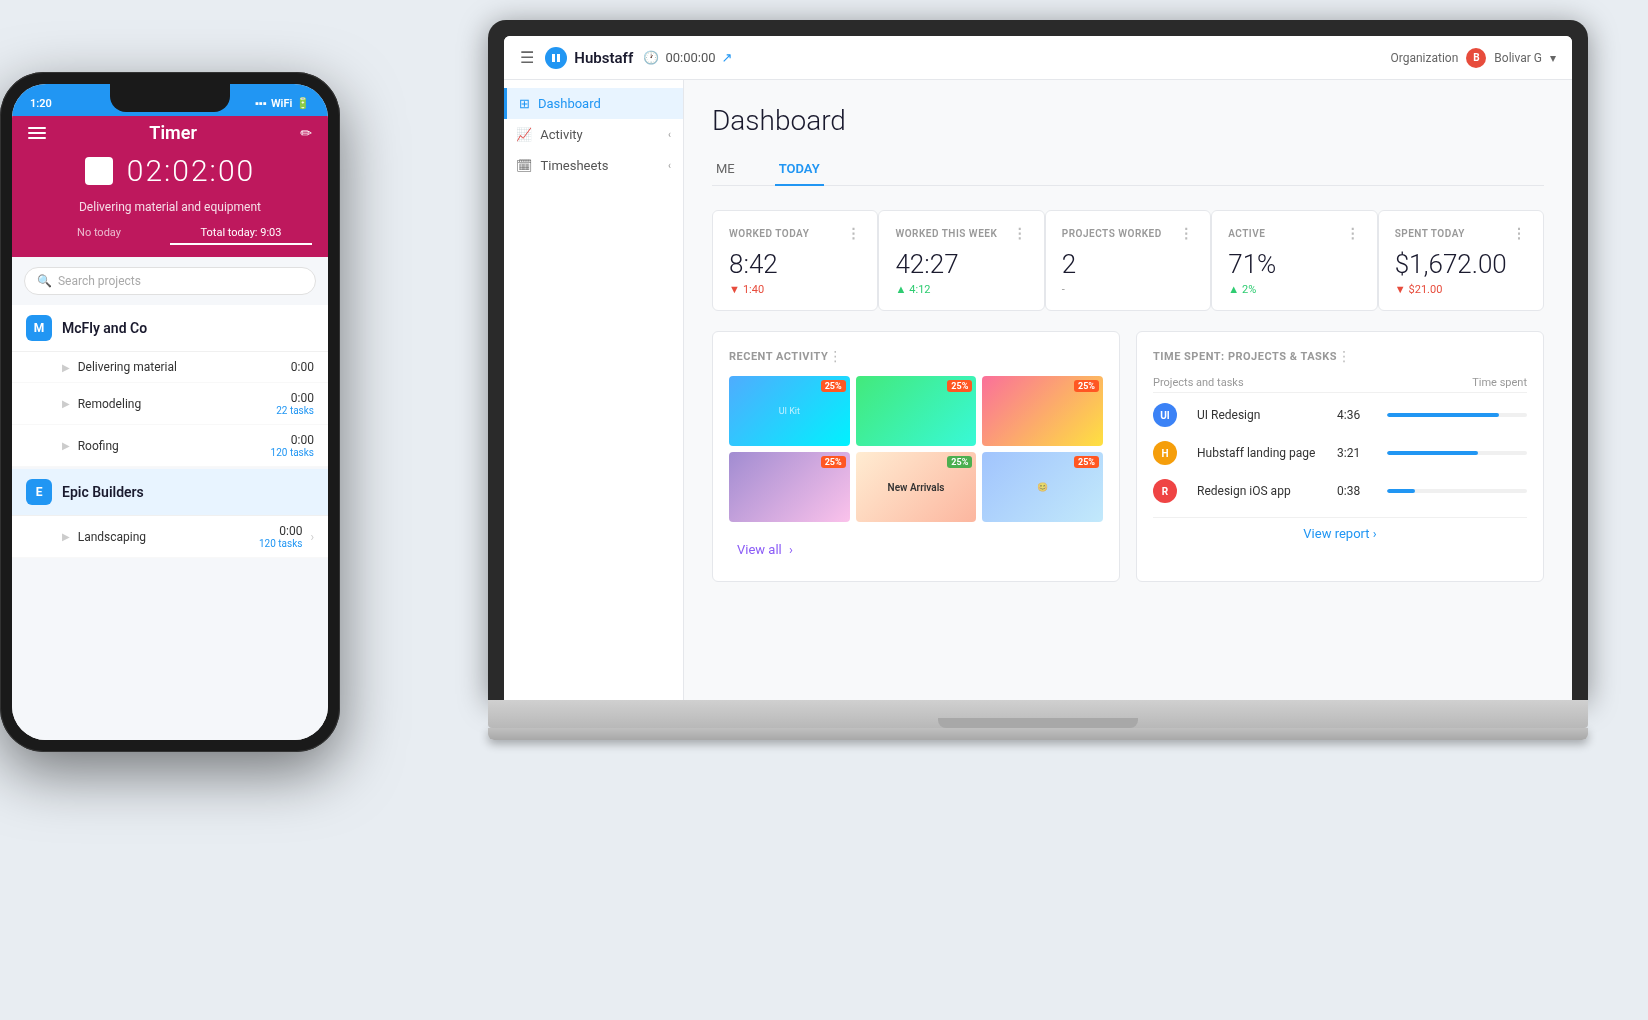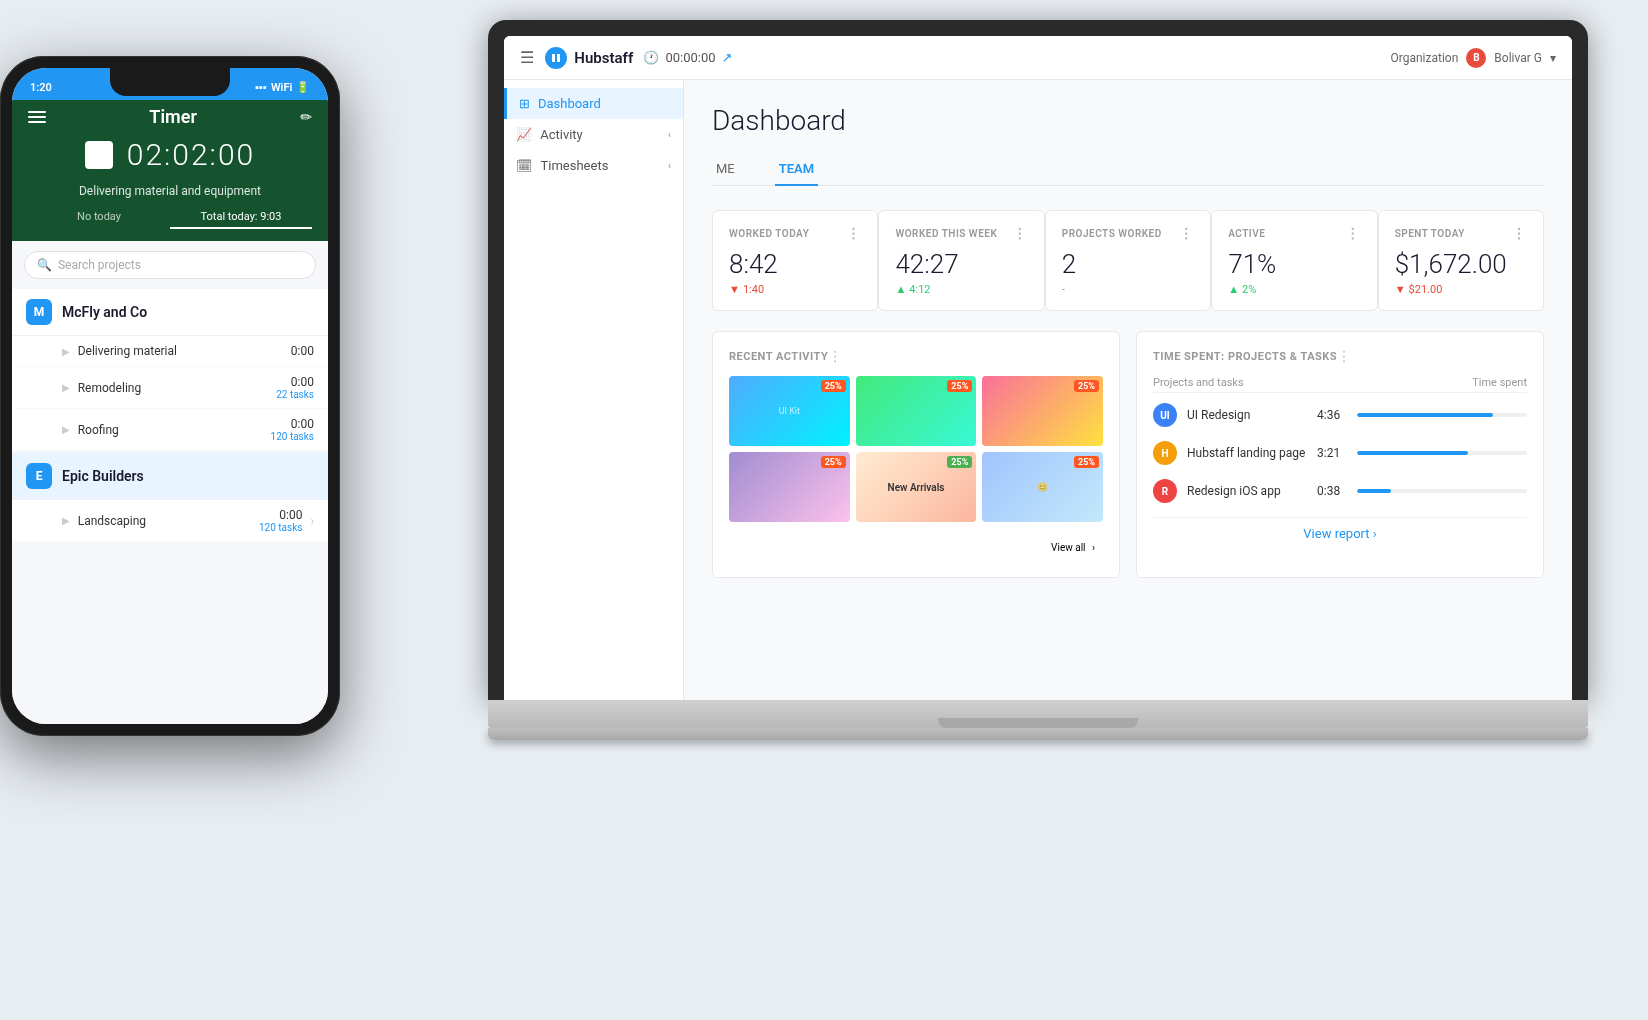--- a/index.html
+++ b/index.html
@@ -300,43 +300,43 @@
     .thumb-inner {
       width: 100%;
       height: 100%;
       display: flex;
       align-items: center;
       justify-content: center;
       font-size: 9px;
       color: rgba(255,255,255,0.7);
     }
     .view-all {
-      text-align: right;
-      color: #000000;
-      font-size: 10px;
+      text-align: left;
+      color: #8b5cf6;
+      font-size: 13px;
       cursor: pointer;
       padding: 8px;
     }
     .view-all-arrow { margin-left: 4px; }
 
     
     .time-table-header {
       display: flex;
       justify-content: space-between;
       font-size: 11px;
       color: #999;
       margin-bottom: 10px;
       padding-bottom: 3px;
       border-bottom: 1px solid #f0f0f0;
     }
     .time-row {
       display: flex;
       align-items: center;
       margin-bottom: 14px;
-      gap: 10px;
+      gap: 20px;
     }
     .project-avatar {
       width: 24px;
       height: 24px;
       border-radius: 50%;
       display: flex;
       align-items: center;
       justify-content: center;
       color: white;
       font-size: 10px;
@@ -372,21 +372,21 @@
       cursor: pointer;
       padding: 8px;
       border-top: 1px solid #f0f0f0;
       margin-top: 4px;
     }
 
     
     .phone-wrapper {
       position: absolute;
       left: 0px;
-      top: 56px;
+      top: 72px;
       width: 340px;
       height: 680px;
       z-index: 10;
     }
     .phone-outer {
       width: 100%;
       height: 100%;
       background: #1a1a1a;
       border-radius: 44px;
       padding: 12px;
@@ -428,21 +428,21 @@
       flex-shrink: 0;
     }
     .status-icons {
       display: flex;
       gap: 4px;
       align-items: center;
     }
 
     
     .phone-header {
-      background: #14532d;
+      background: #be185d;
       padding: 6px 16px 12px;
       flex-shrink: 0;
     }
     .phone-header-top {
       display: flex;
       align-items: center;
       justify-content: space-between;
       margin-bottom: 6px;
     }
     .phone-app-title {
@@ -656,21 +656,21 @@
         </div>
 
         <div class="content">
           <h1 class="page-title">Dashboard</h1>
 
           <div class="tabs">
             <div class="tab">
               <span>ME</span>
             </div>
             <div class="tab active">
-              <span>TEAM</span>
+              <span>TODAY</span>
             </div>
           </div>
 
           <div class="stats-row">
             <div class="stat-card">
               <div class="stat-label">
                 <span>WORKED TODAY</span>
                 <span class="dots-menu">⋮</span>
               </div>
               <div class="stat-value">8:42</div>

